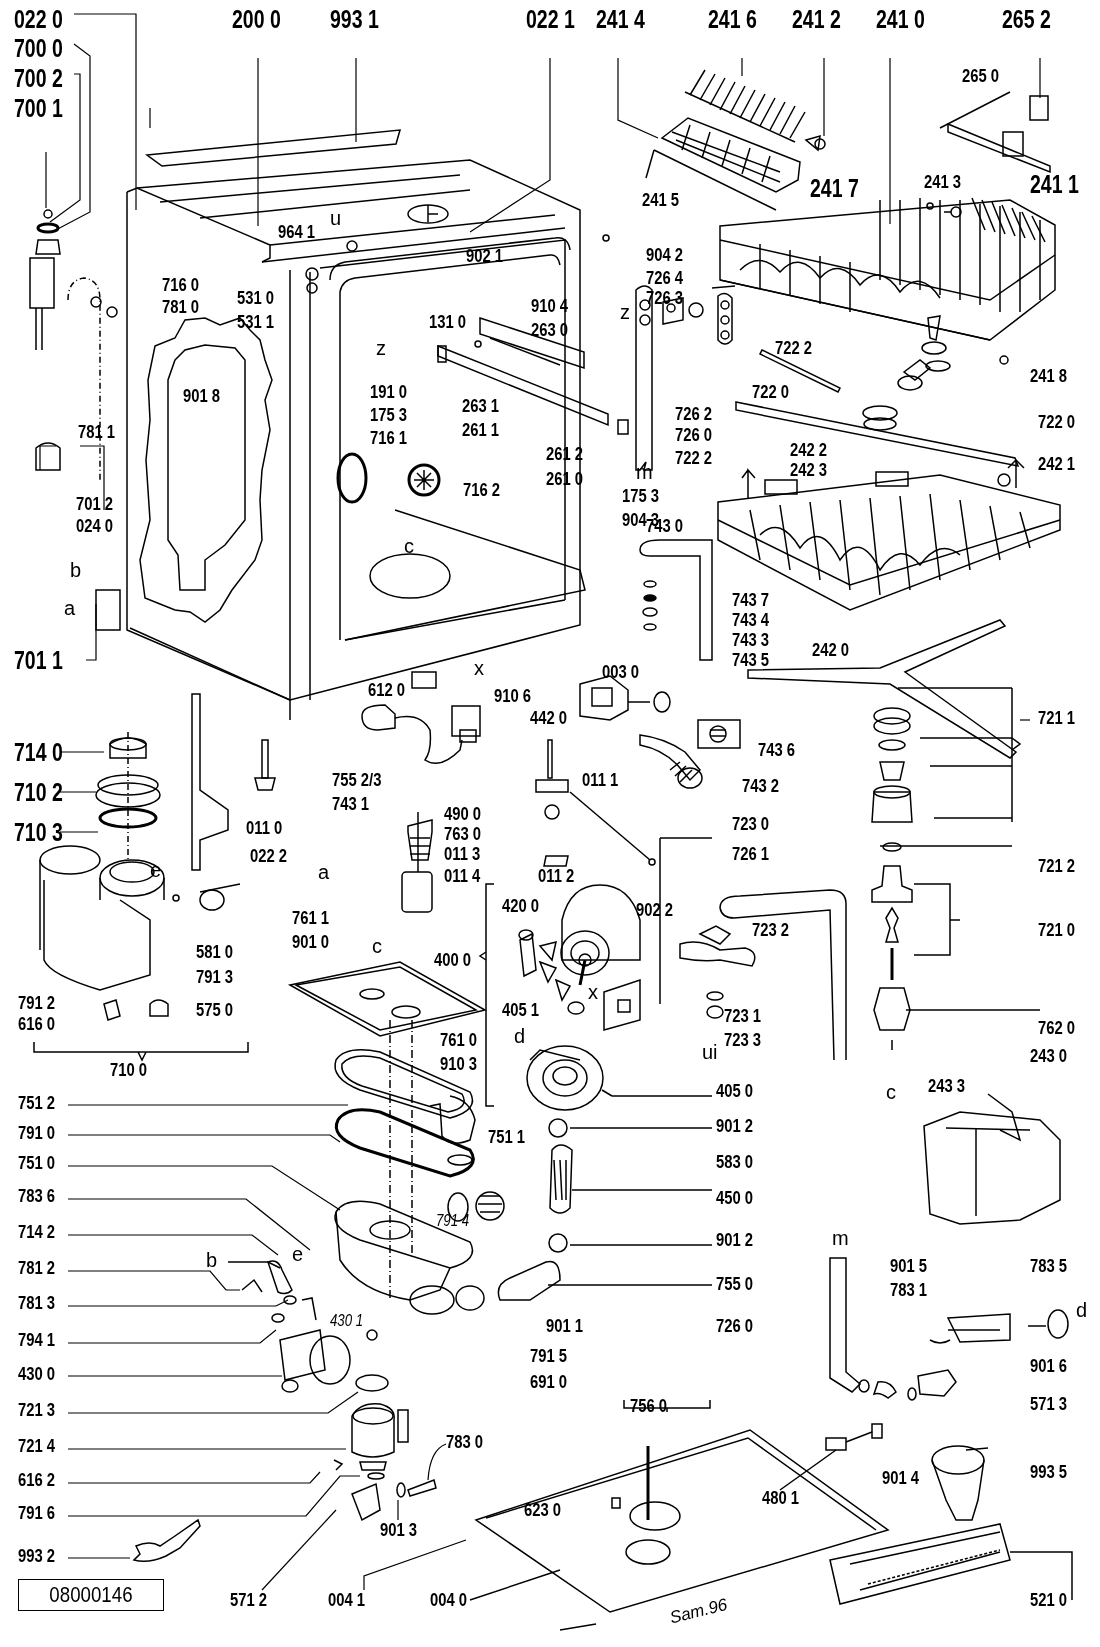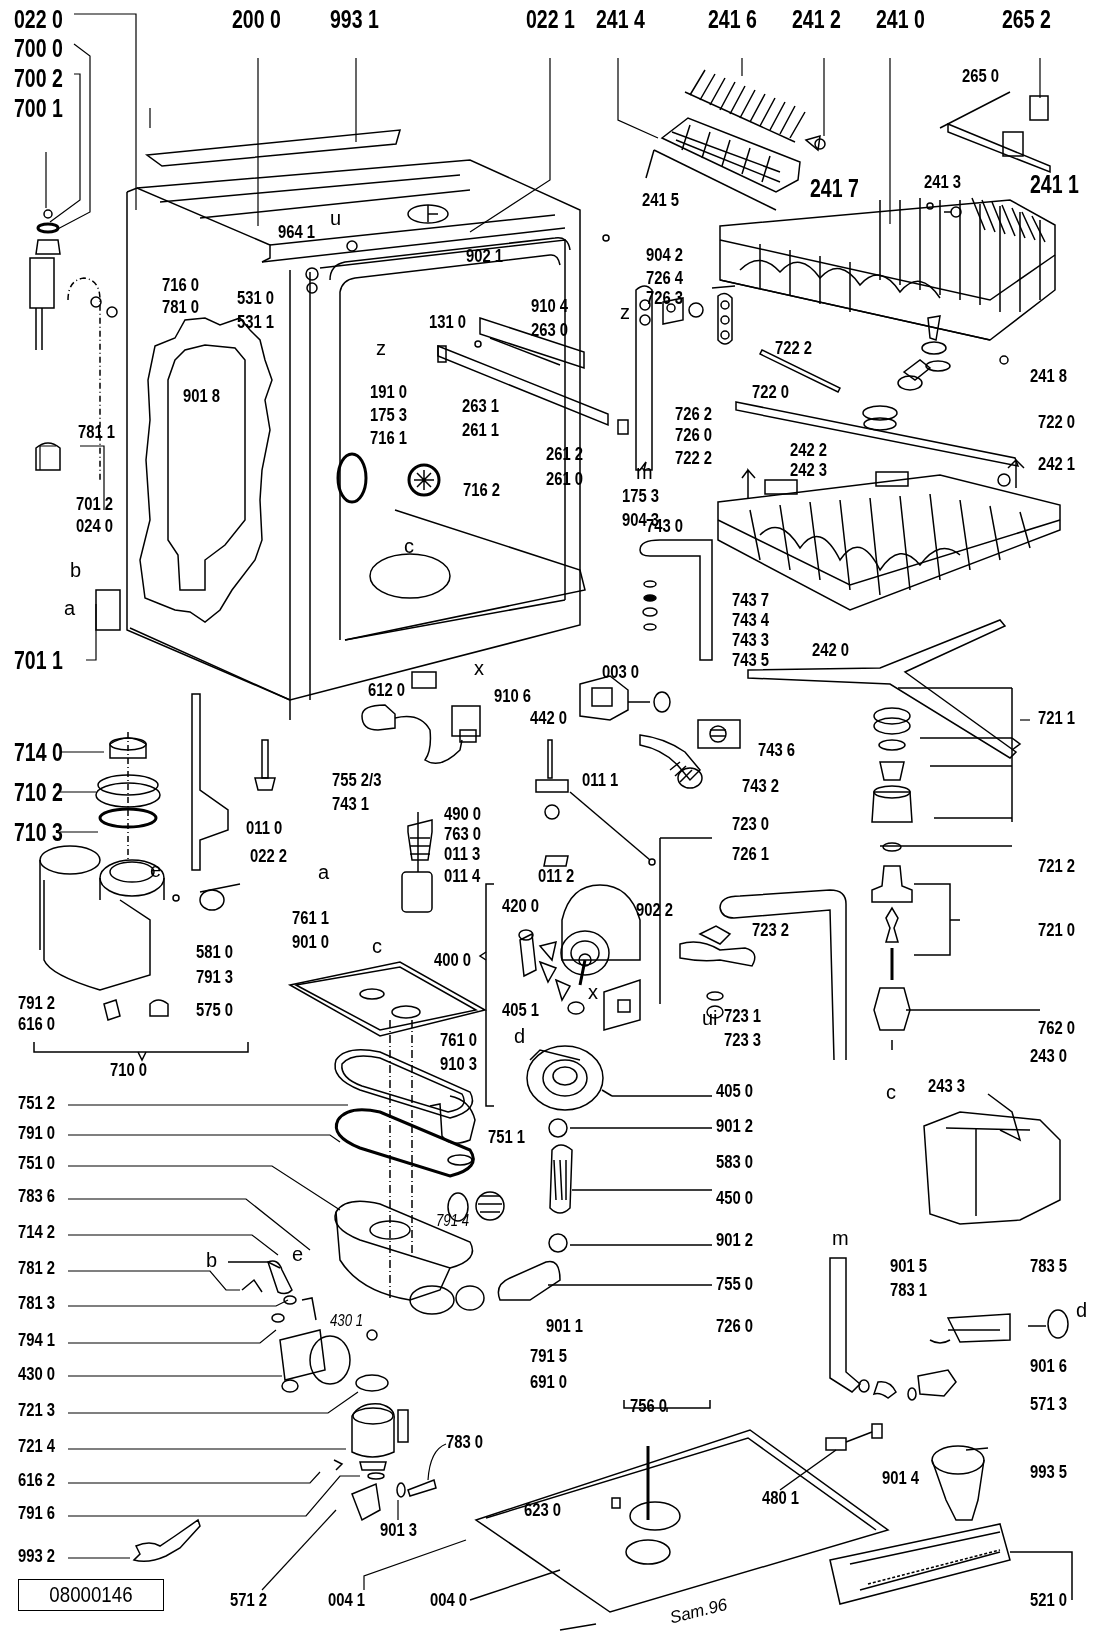--- a/index.html
+++ b/index.html
@@ -602,21 +602,21 @@
       <div class="lbl letter" style="left: 636px; top: 462px;">m</div>
       <div class="lbl letter" style="left: 70px; top: 560px;">b</div>
       <div class="lbl letter" style="left: 64px; top: 598px;">a</div>
       <div class="lbl letter" style="left: 404px; top: 536px;">c</div>
       <div class="lbl letter" style="left: 474px; top: 658px;">x</div>
       <div class="lbl letter" style="left: 150px; top: 860px;">e</div>
       <div class="lbl letter" style="left: 318px; top: 862px;">a</div>
       <div class="lbl letter" style="left: 372px; top: 936px;">c</div>
       <div class="lbl letter" style="left: 588px; top: 982px;">x</div>
       <div class="lbl letter" style="left: 514px; top: 1026px;">d</div>
-      <div class="lbl letter" style="left: 702px; top: 1008px; text-align: center;">ui</div>
+      <div class="lbl letter" style="left: 702px; top: 1042px; text-align: center;">ui</div>
       <div class="lbl letter" style="left: 886px; top: 1082px;">c</div>
       <div class="lbl letter" style="left: 206px; top: 1250px;">b</div>
       <div class="lbl letter" style="left: 292px; top: 1244px;">e</div>
       <div class="lbl letter" style="left: 832px; top: 1228px;">m</div>
       <div class="lbl letter" style="left: 1076px; top: 1300px;">d</div>
     </div>
 
   <div class="docbox"><span>08000146</span></div>
   <div class="lbl tiny" style="left:668px;top:1610px;transform:rotate(-14deg);">Sam.96</div>
 </div>

